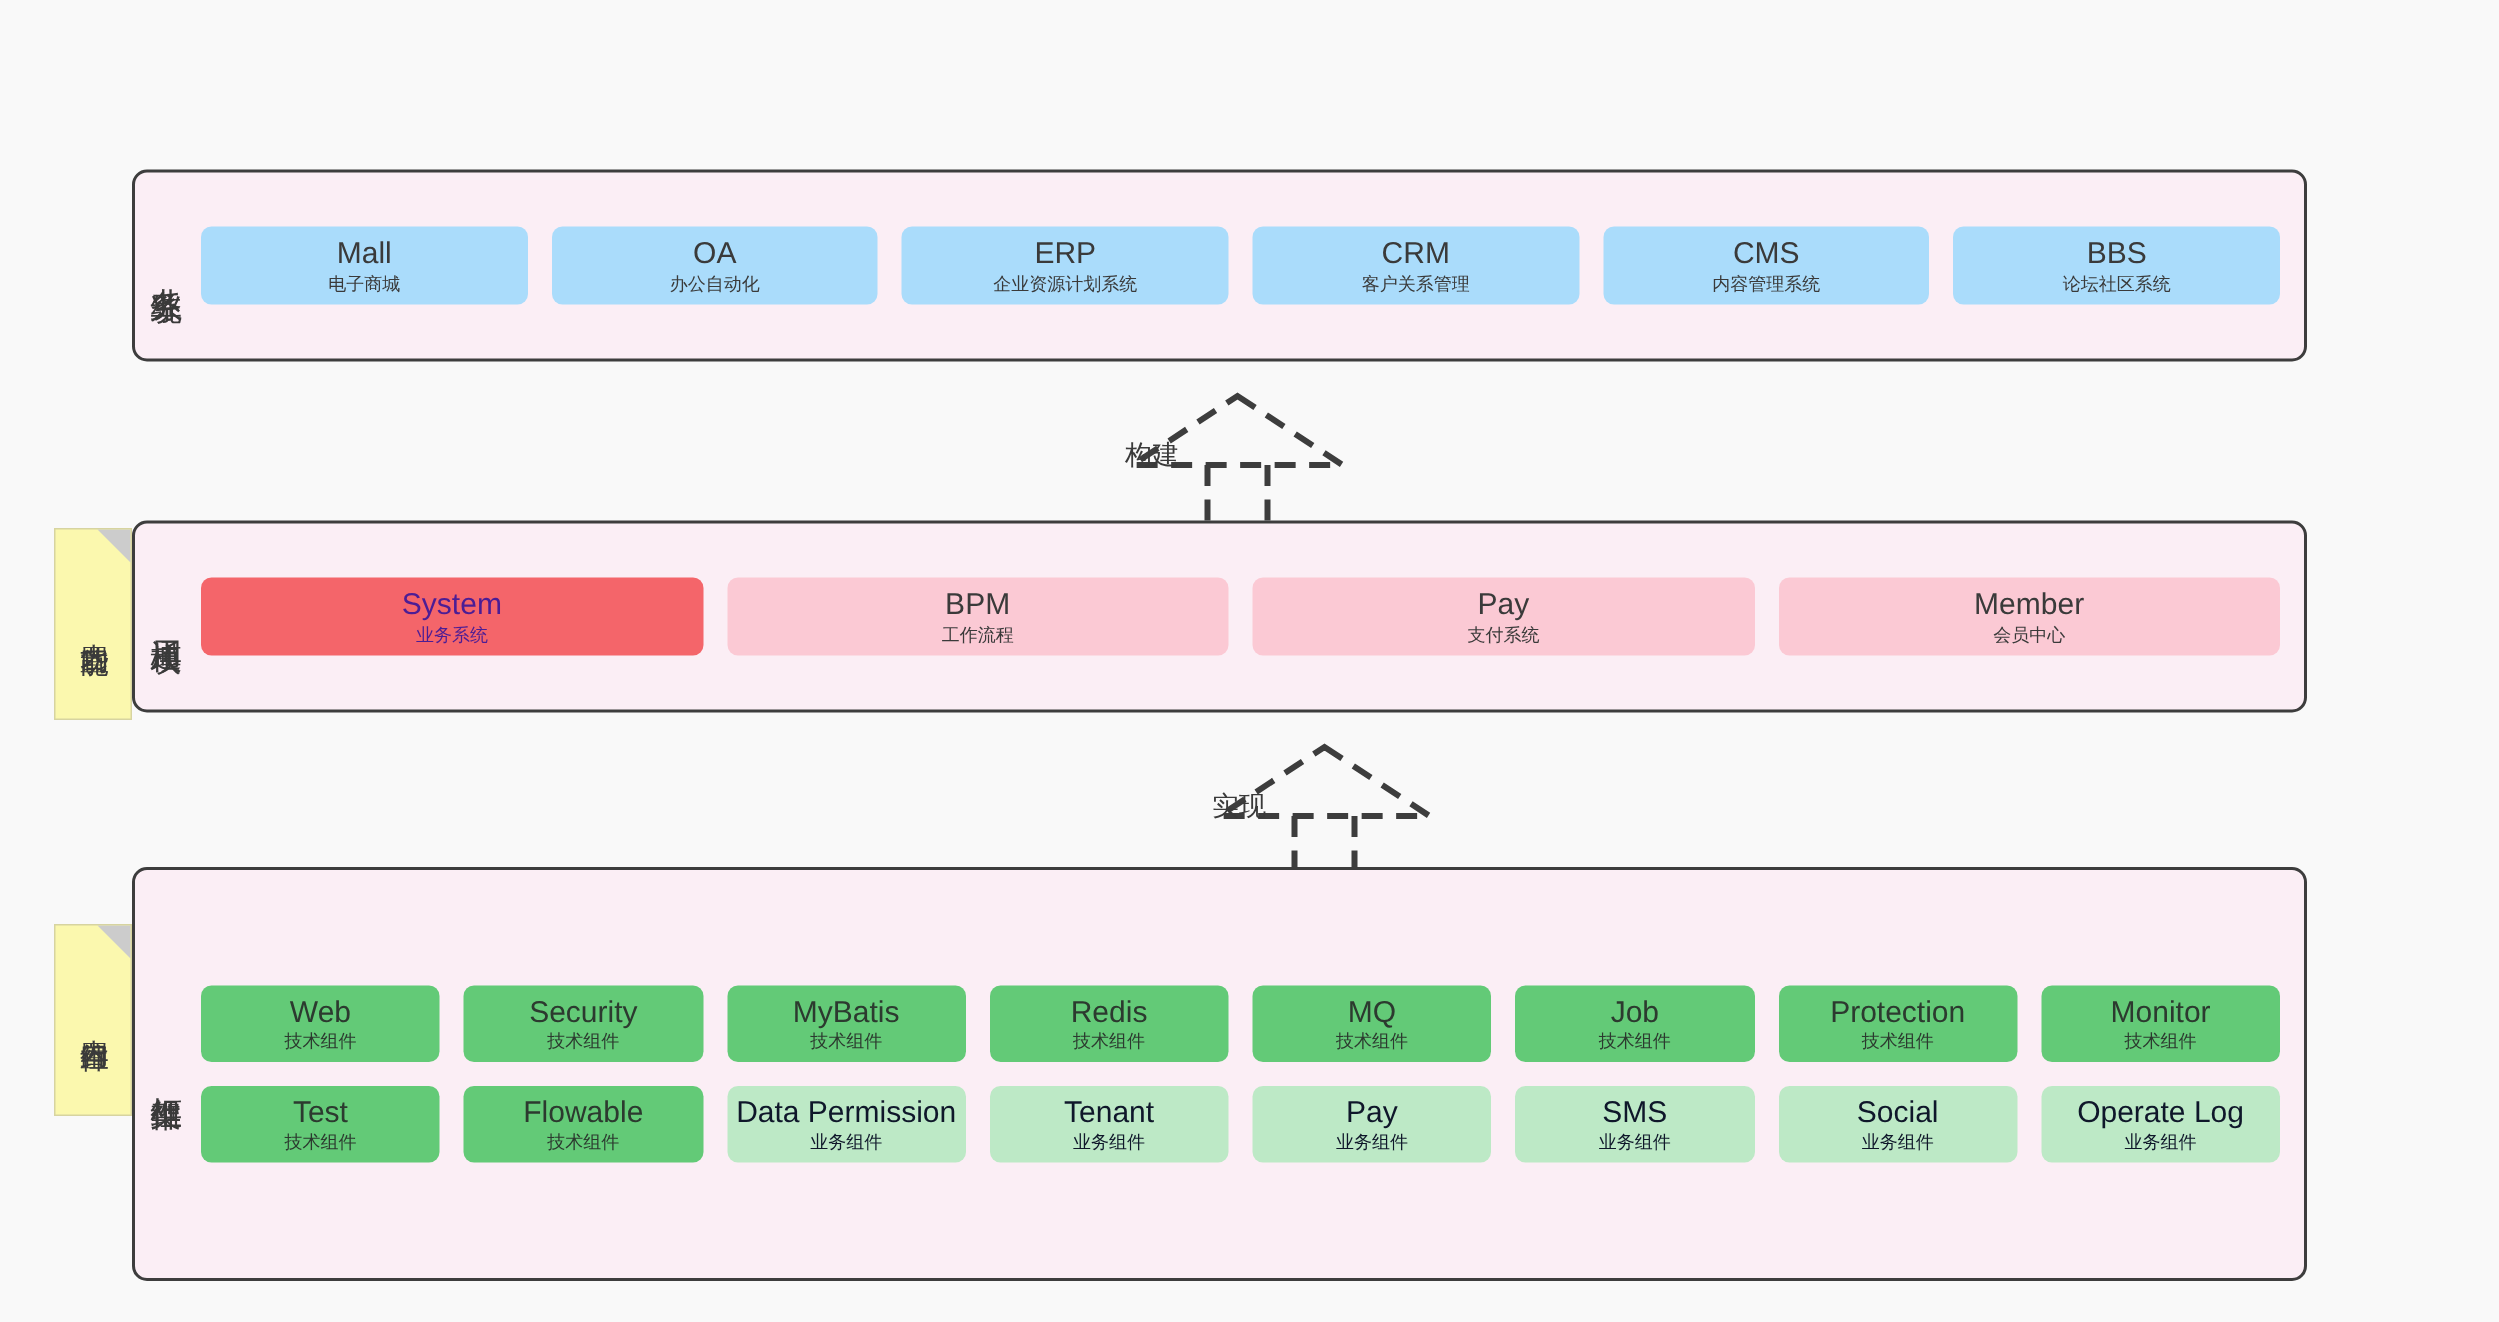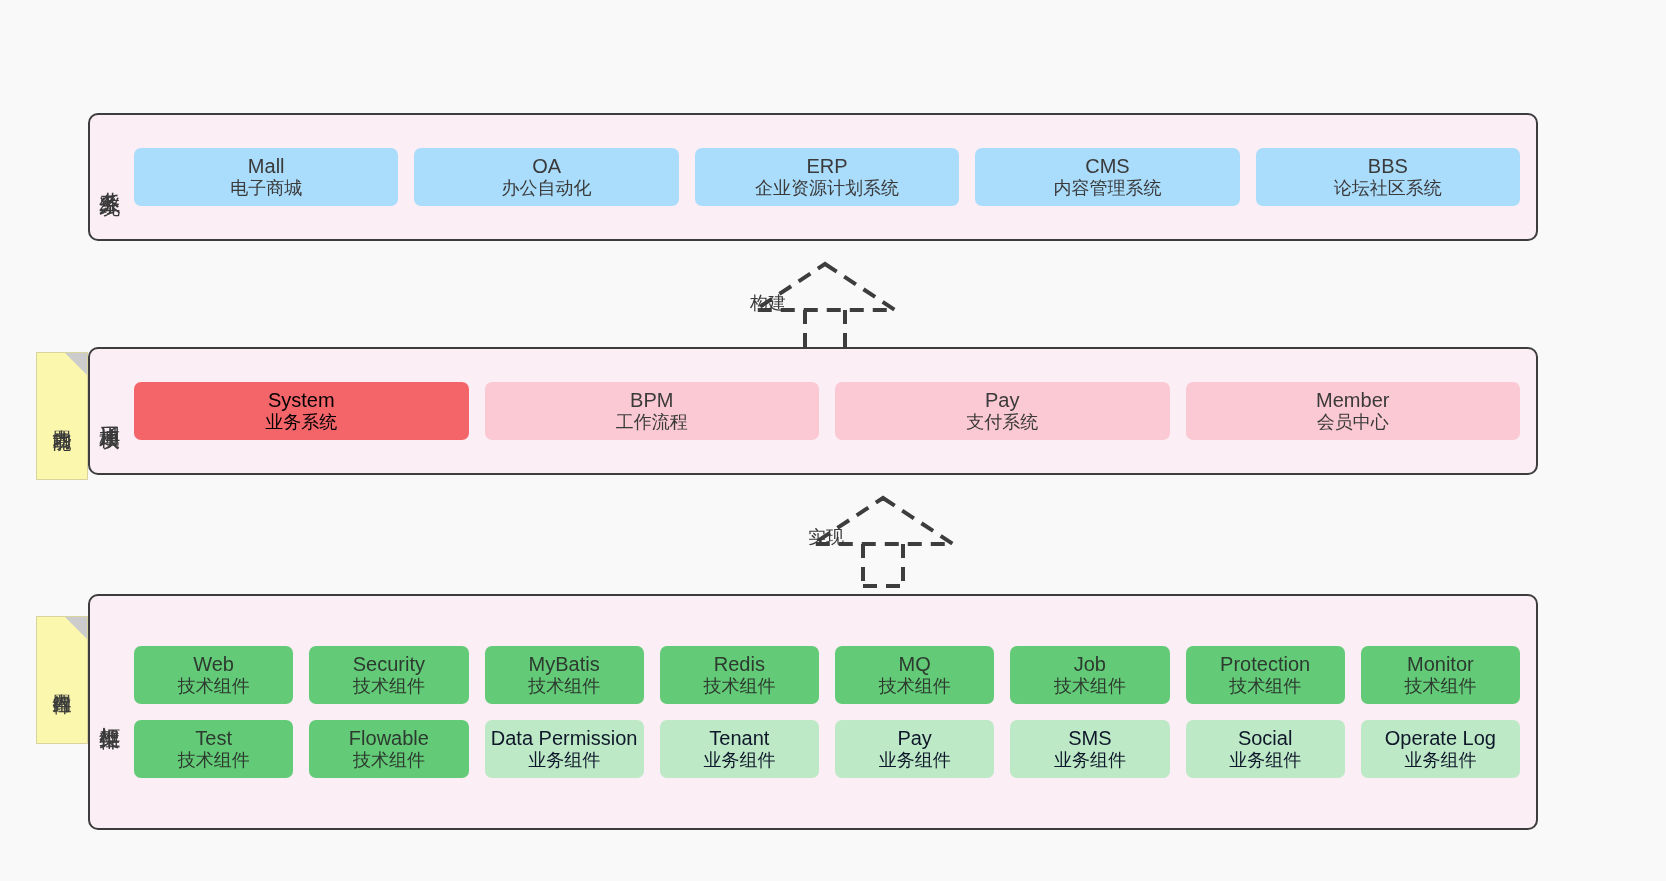--- a/index.html
+++ b/index.html
@@ -70,25 +70,25 @@
     border-radius: 7px;
     display: flex;
     flex-direction: column;
     align-items: center;
     justify-content: center;
     text-align: center;
     line-height: 1.22;
     padding: 6px 4px;
   }
   .card .t1 { font-size: 20px; }
-  .card .t2 { font-size: 18px; }
+  .card .t2 { font-size: 12px; }
 
   
   .c-blue      { background: #aadcfb; color: #3a3a3a; }
-  .c-red       { background: #f4656a; color: #000000; }
+  .c-red       { background: #f4656a; color: #4c1d95; }
   .c-pink      { background: #fbc9d4; color: #3a3a3a; }
   .c-green     { background: #63ca77; color: #2c3a2f; }
   .c-greenlite { background: #bde9c6; color: #0f172a; }
 
   
   .note {
     position: absolute;
     box-sizing: border-box;
     background: #fbf8ae;
     border: 1px solid #d7d4a0;
@@ -146,20 +146,24 @@
         </div>
         <div class="card c-blue">
           <span class="t1">OA</span>
           <span class="t2">办公自动化</span>
         </div>
         <div class="card c-blue">
           <span class="t1">ERP</span>
           <span class="t2">企业资源计划系统</span>
         </div>
         <div class="card c-blue">
+          <span class="t1">CRM</span>
+          <span class="t2">客户关系管理</span>
+        </div>
+        <div class="card c-blue">
           <span class="t1">CMS</span>
           <span class="t2">内容管理系统</span>
         </div>
         <div class="card c-blue">
           <span class="t1">BBS</span>
           <span class="t2">论坛社区系统</span>
         </div>
       </div>
     </div>
   </div>
@@ -209,21 +213,21 @@
       <path d="M55,52 L55,96 M95,52 L95,96 M55,94 L95,94" fill="none" stroke="#3d3d3d" stroke-width="4" stroke-dasharray="14,9"></path>
     </svg>
     <div class="arr-label">实现</div>
   </div>
 
   <div class="note" style="left:36px; top:616px; width:52px; height:128px;">
     <div class="fold"></div>
     <span>内置组件</span>
   </div>
 
-  <div class="layer" style="left:88px; top:578px; width:1450px; height:236px;margin-top:16px;">
+  <div class="layer" style="left:88px; top:578px; width:1450px; height:276px;">
     <div class="layer-title">框架组件</div>
     <div class="layer-body">
 
       <div class="row">
         <div class="card c-green">
           <span class="t1">Web</span>
           <span class="t2">技术组件</span>
         </div>
         <div class="card c-green">
           <span class="t1">Security</span>

